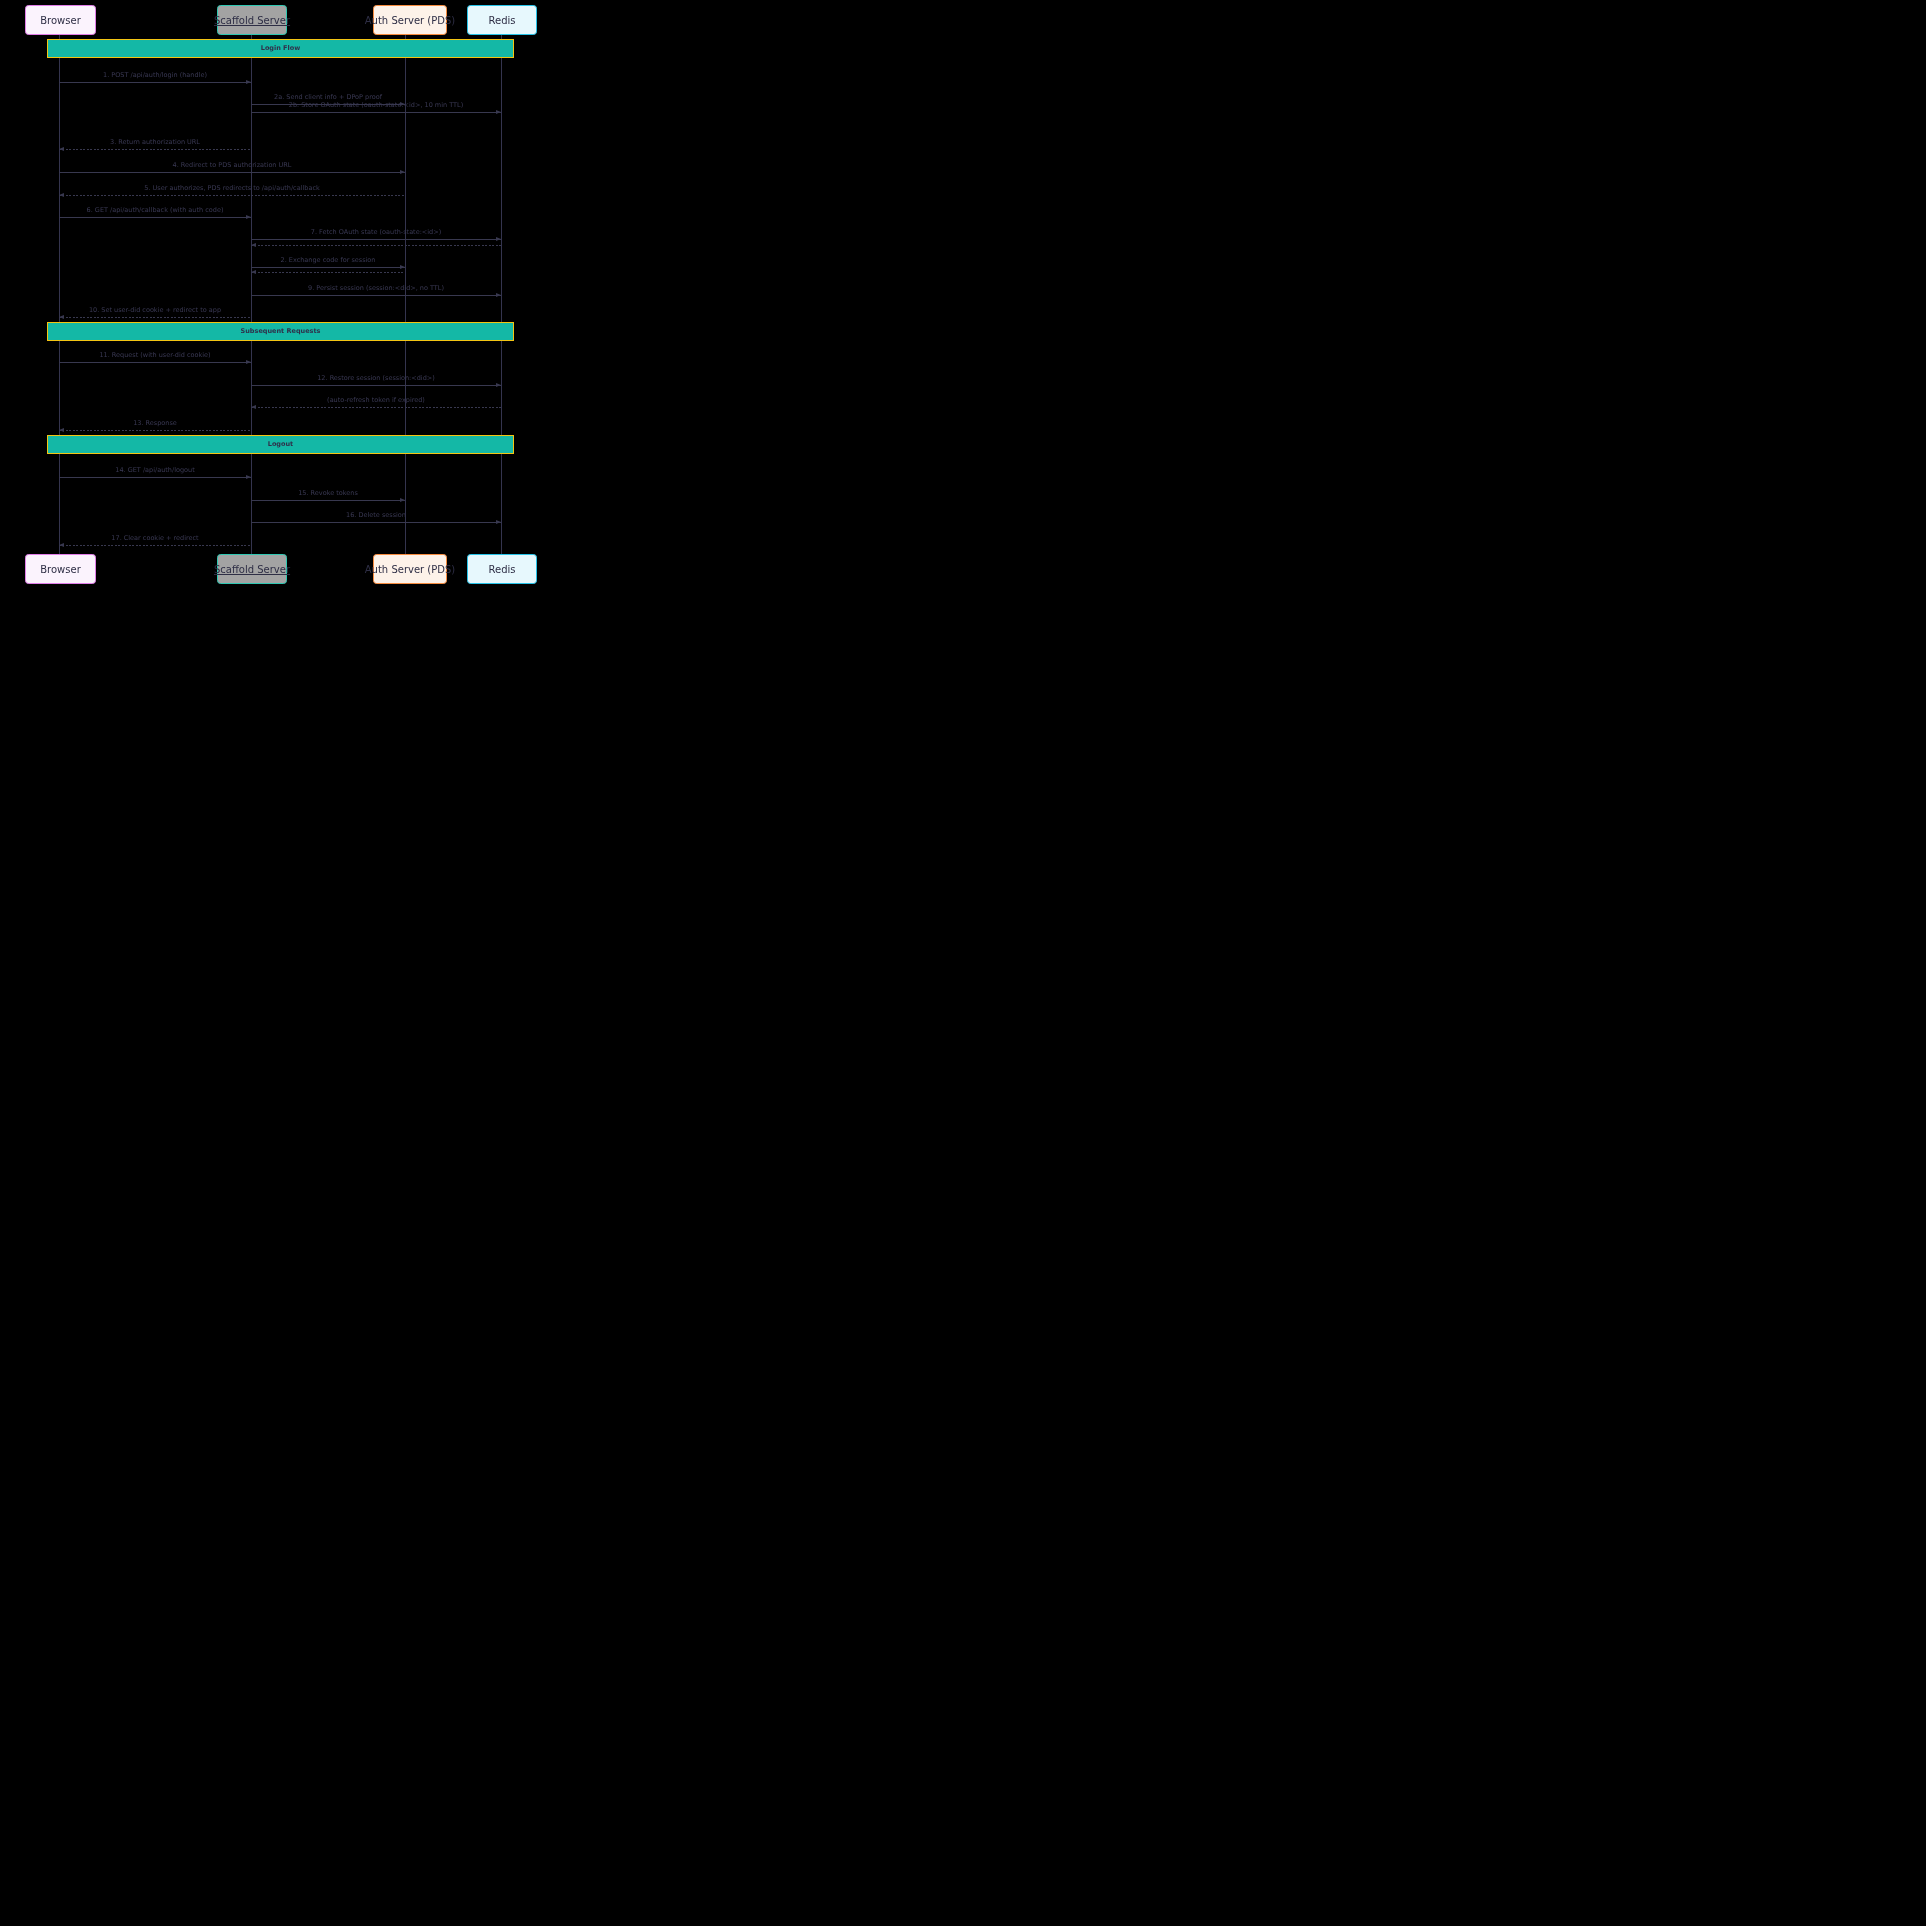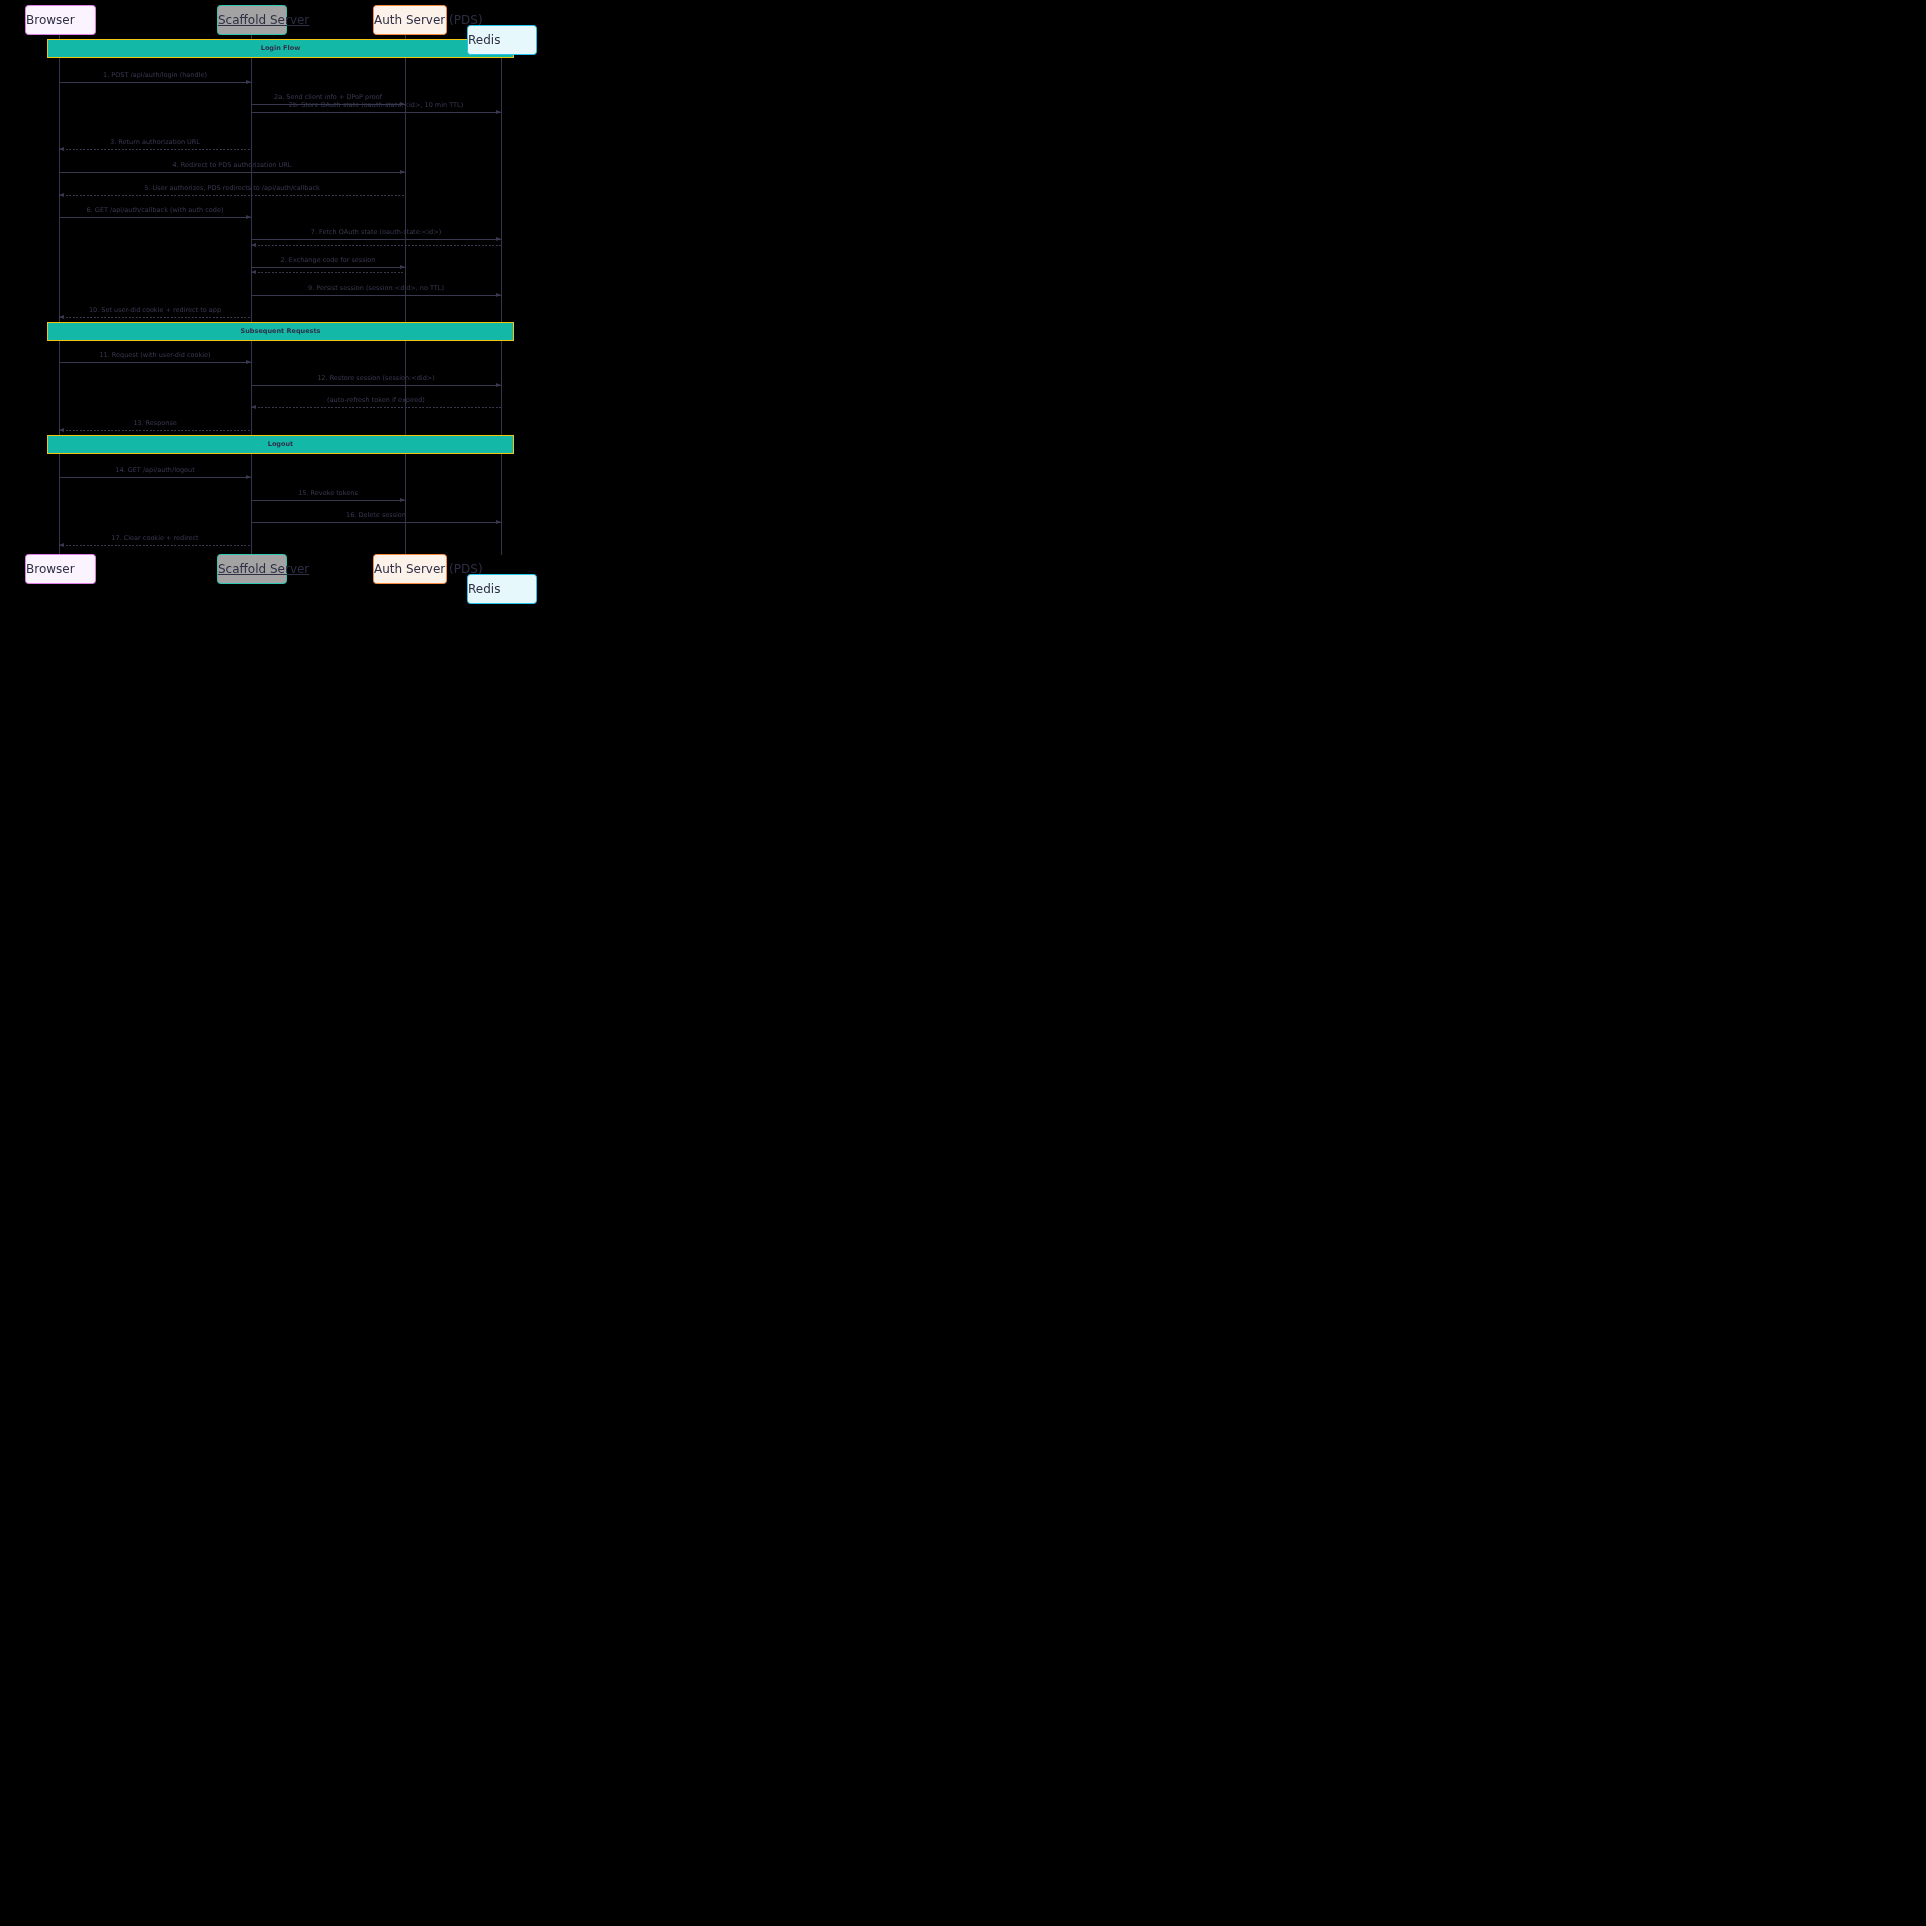--- a/index.html
+++ b/index.html
@@ -12,28 +12,28 @@
   }
   
   .lifeline{
     position:absolute;top:35px;height:520px;width:0.8px;
     background:#34344e;
   }
   
   .actor{
     position:absolute;height:28px;
     border:1.2px solid;border-radius:3.5px;
-    display:flex;align-items:center;justify-content:flex-start;
-    font-size:12px;color:#2e2e45;
+    display:flex;align-items:center;justify-content:center;
+    font-size:10px;color:#2e2e45;
     box-sizing:content-box;
   }
   .actor.browser{background:#fbf3fd;border-color:#e07ce8;}
   .actor.scaffold{background:#a3a3a3;border-color:#2fc7b2;text-decoration:underline;}
   .actor.auth{background:#fdf2e9;border-color:#f68b3e;}
-  .actor.redis{background:#e7f8fd;border-color:#25c3e8;margin-top:20px;}
+  .actor.redis{background:#e7f8fd;border-color:#25c3e8;}
   .actor .lbl{white-space:nowrap;}
   
   .section{
     position:absolute;left:47px;width:465px;height:16.6px;
     background:#14b8a6;border:1.2px solid #f3c514;
     display:flex;align-items:center;justify-content:center;
     font-size:6.5px;font-weight:bold;color:#30304a;
   }
   
   .msg{position:absolute;height:1.2px;}

